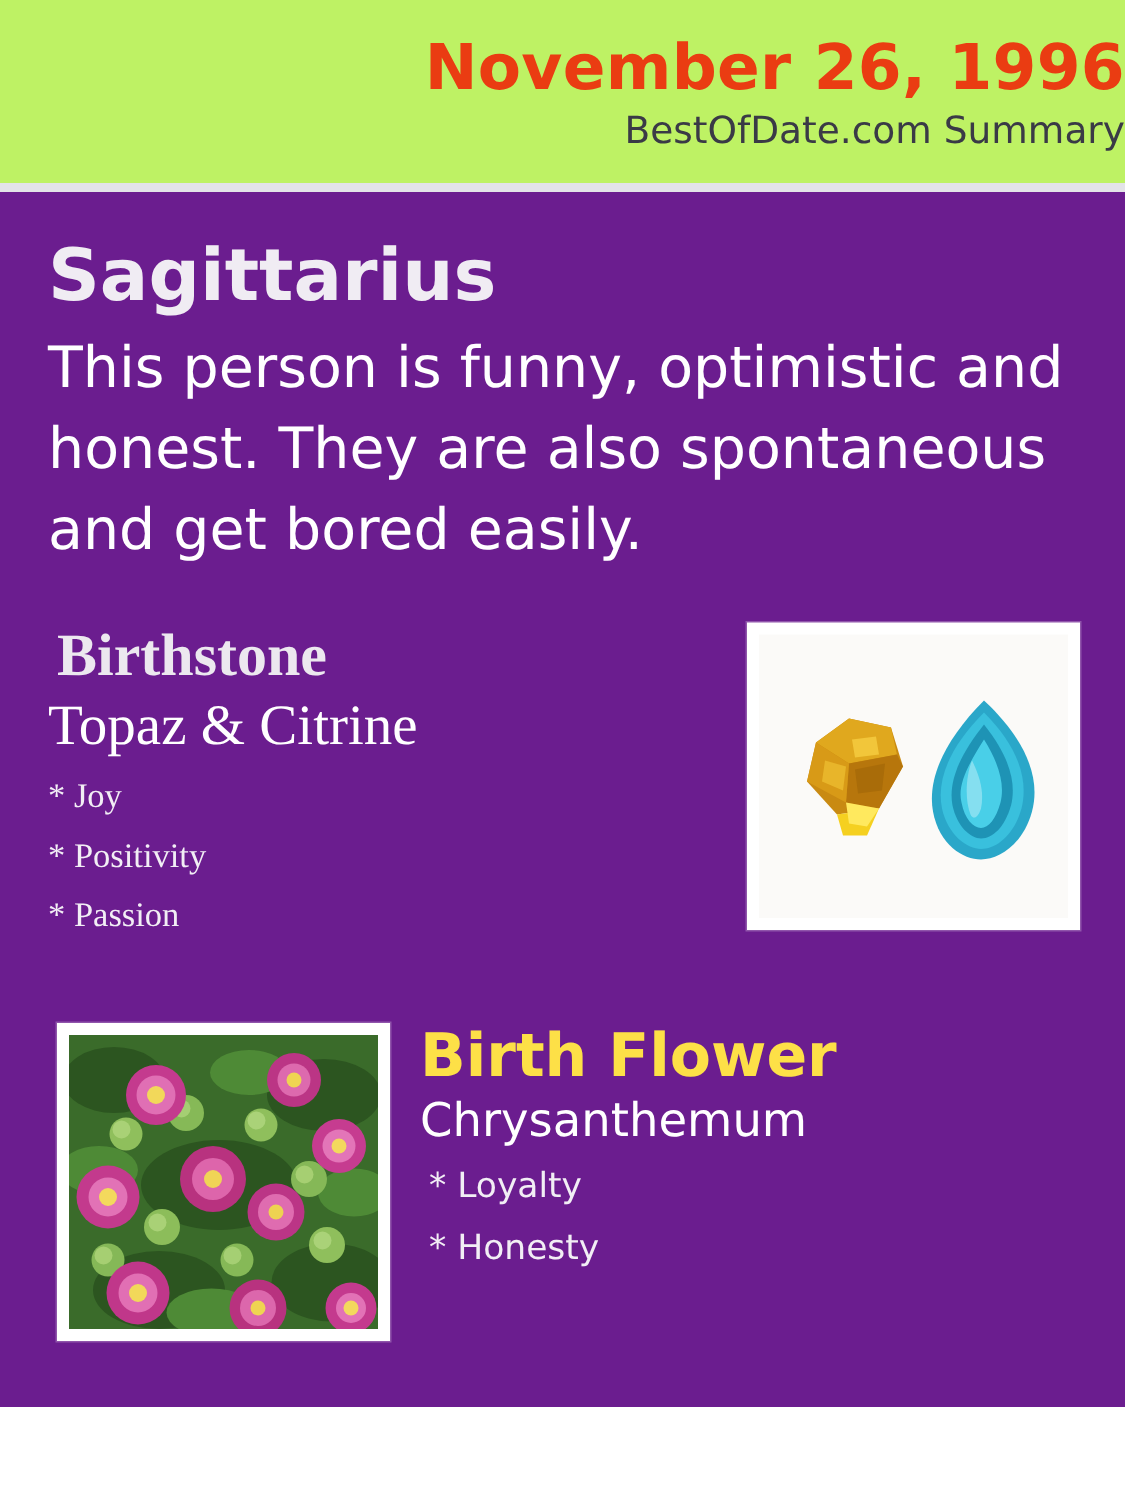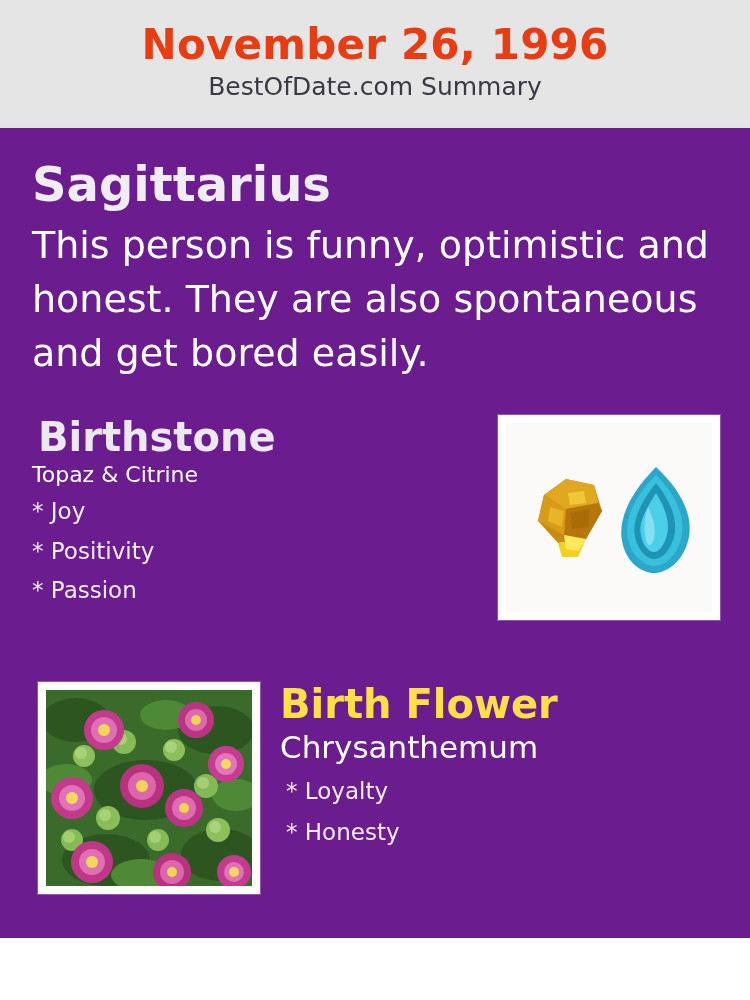--- a/index.html
+++ b/index.html
@@ -15,23 +15,23 @@
   }
   .page {
     position: relative;
     width: 750px;
     height: 1000px;
     background: #ffffff;
   }
 
   
   .header {
-    background: #e5e5e5;
+    background: #bef264;
     padding: 22px 0 16px 0;
-    text-align: center;
+    text-align: right;
   }
   .header-date {
     color: #ea3c12;
     font-size: 42px;
     font-weight: bold;
     line-height: 1.08;
     letter-spacing: 0.2px;
     margin: 0 0 6px 0;
   }
   .header-subtitle {
@@ -79,30 +79,31 @@
   }
 
   
   .stone-row {
     position: relative;
     margin-top: 34px;
     min-height: 225px;
   }
   .stone-text {
     width: 440px;
+    font-family: Liberation Serif, serif;
   }
   .block-title {
     font-size: 40px;
     font-weight: bold;
     color: #ece8ef;
     margin: 0 0 2px 8px;
     line-height: 1.12;
   }
   .block-sub {
-    font-size: 22px;
+    font-size: 38px;
     color: #ffffff;
     margin: 0 0 10px 2px;
     line-height: 1.2;
   }
   .trait {
     font-size: 23px;
     color: #f2eef5;
     margin: 0 0 12px 2px;
     line-height: 1.2;
   }

